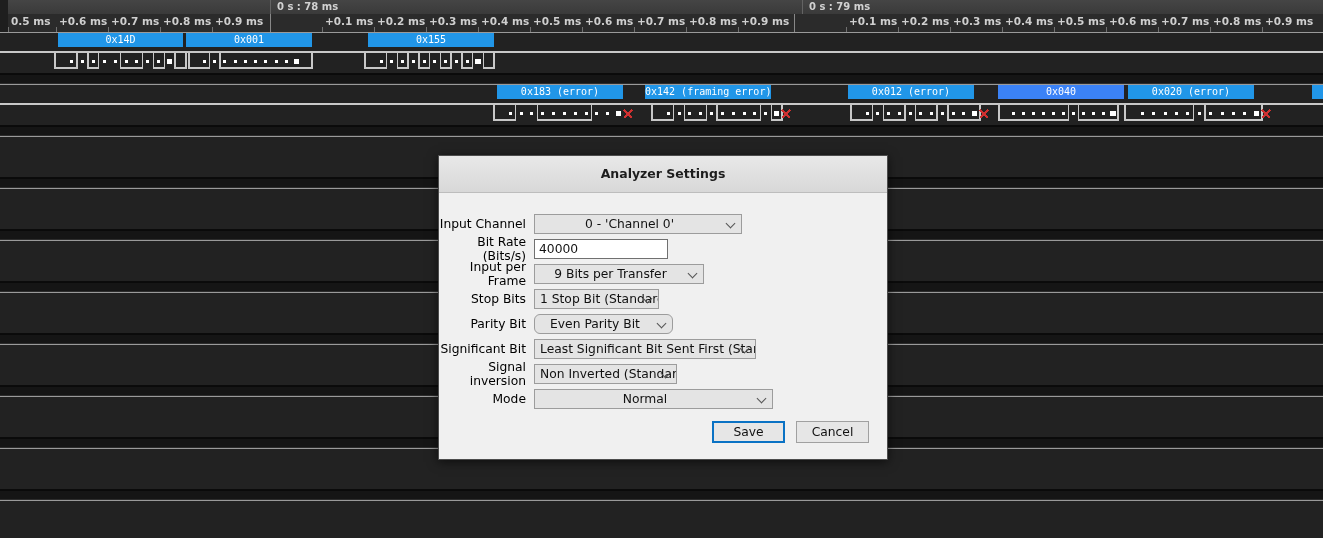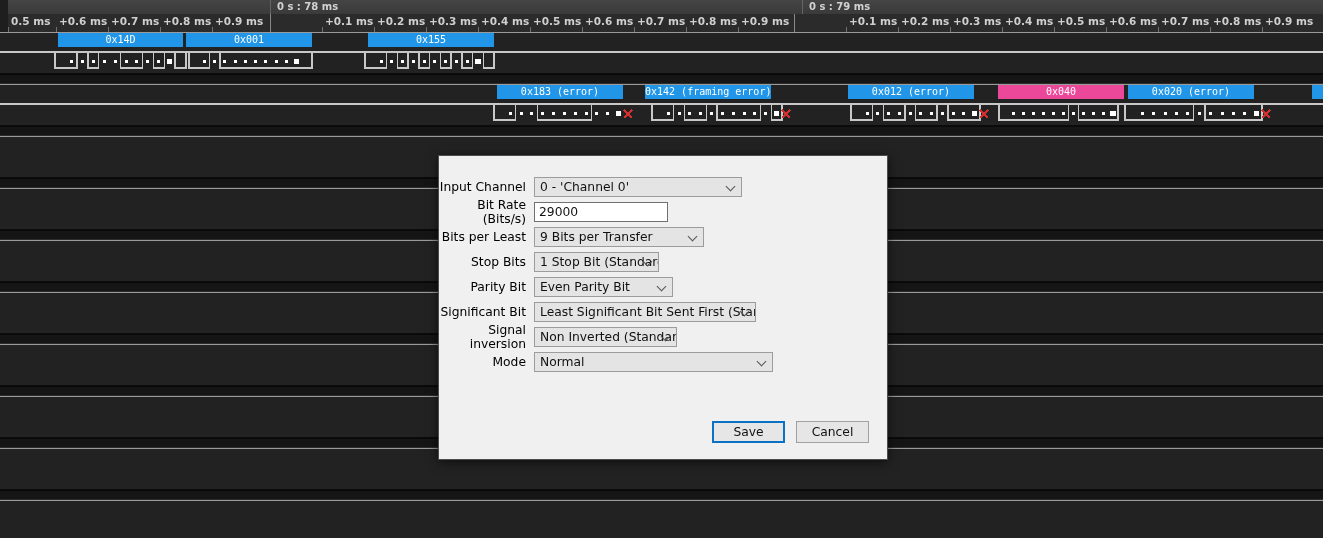--- a/index.html
+++ b/index.html
@@ -56,21 +56,21 @@
       background:linear-gradient(#e8e8e8,#d8d8d8);
       border-bottom:1px solid #bdbdbd;
       color:#1d1d1d;font-size:12.5px;font-weight:bold;}
   #dlg-body{position:relative;padding:18px 0 0 0;}
   .row{display:flex;align-items:center;height:25px;margin-bottom:0px;}
   .row .lbl{width:95px;text-align:right;padding-right:8px;color:#000000;
       font-size:12.3px;box-sizing:border-box;}
   .ctl{position:relative;height:20px;background:#e4e4e4;
       border:1px solid #9c9c9c;box-sizing:border-box;
       color:#111;font-size:12.3px;line-height:18px;padding:0 22px 0 5px;
-      white-space:nowrap;overflow:hidden;}
+      white-space:nowrap;overflow:hidden;text-align:center;}
   .ctl .chev{position:absolute;right:5px;top:4px;width:9px;height:9px;}
   .ctl .chev:before{content:"";position:absolute;left:0;top:1px;
       width:6px;height:6px;border-left:1.4px solid #555;
       border-bottom:1.4px solid #555;transform:rotate(-45deg);}
   .txt{height:20px;background:#ffffff;border:1px solid #707070;
       box-sizing:border-box;color:#111;font-size:12.3px;line-height:18px;
       padding:0 4px;}
   #dlg-buttons{position:absolute;right:18px;bottom:16px;display:flex;gap:11px;margin-top:12px;}
   .btn{height:22px;min-width:73px;padding:0 12px;background:#e6e6e6;
       border:1px solid #a0a0a0;box-sizing:border-box;color:#111;
@@ -184,21 +184,21 @@
         </svg>
       </div>
     </div>
     <div class="lane-sep" style="top: 42px;"></div>
     <div class="lane" style="top: 52px;">
       <div class="lane-bg"></div>
       <div class="labelband">
         <div class="pkt" style="left: 497px; width: 126px; background: rgb(33, 150, 232);">0x183 (error)</div>
         <div class="pkt" style="left: 645px; width: 126px; background: rgb(33, 150, 232);">0x142 (framing error)</div>
         <div class="pkt" style="left: 848px; width: 126px; background: rgb(33, 150, 232);">0x012 (error)</div>
-        <div class="pkt" style="left: 998px; width: 126px; background: #ec4899;">0x040</div>
+        <div class="pkt" style="left: 998px; width: 126px; background: #3b82f6;">0x040</div>
         <div class="pkt" style="left: 1128px; width: 126px; background: rgb(33, 150, 232);">0x020 (error)</div>
         <div class="pkt" style="left: 1312px; width: 11px; background: rgb(33, 150, 232);"></div>
       </div>
       <div class="wave">
         <svg width="1323" height="26" viewBox="0 0 1323 26" shape-rendering="crispEdges">
           <path d="M0 4 H 1323" stroke="#c8c8c8" stroke-width="1.4" fill="none"></path>
           <path d="M494 4 V 20 H 504.8 H 515.7 V 4 H 526.5 H 537.3 V 20 H 548.2 H 559.0 H 569.8 H 580.7 H 591.5 V 4 H 602.3 H 613.2 H 624.0 " stroke="#c8c8c8" stroke-width="1.4" fill="none"></path>
           <path d="M652 4 V 20 H 662.8 H 673.7 V 4 H 684.5 V 20 H 695.3 H 706.2 V 4 H 717.0 V 20 H 727.8 H 738.7 H 749.5 H 760.3 V 4 H 771.2 V 20 H 782.0 V 4 " stroke="#c8c8c8" stroke-width="1.4" fill="none"></path>
           <path d="M851 4 V 20 H 861.8 H 872.5 V 4 H 883.3 V 20 H 894.0 H 904.8 V 4 H 915.5 V 20 H 926.3 H 937.0 V 4 H 947.8 V 20 H 958.5 H 969.3 H 980.0 V 4 " stroke="#c8c8c8" stroke-width="1.4" fill="none"></path>
           <path d="M999 4 V 20 H 1008.9 H 1018.8 H 1028.8 H 1038.7 H 1048.6 H 1058.5 H 1068.4 V 4 H 1078.3 V 20 H 1088.3 H 1098.2 H 1108.1 H 1118.0 V 4 " stroke="#c8c8c8" stroke-width="1.4" fill="none"></path>
@@ -305,40 +305,41 @@
     <div class="lane" style="top: 416px;">
       <div class="lane-bg"></div>
     </div>
     <div class="lane-sep" style="top: 458px;"></div>
     <div class="lane" style="top: 468px;">
       <div class="lane-bg"></div>
     </div>
   </div>
 
 <div id="dialog">
+  <div id="dlg-title">Analyzer Settings</div>
   <div id="dlg-body">
       <div class="row">
         <div class="lbl">Input Channel</div>
         <div class="ctl" style="width: 208px;"><span>0 - 'Channel 0'</span><span class="chev"></span></div>
       </div>
       <div class="row">
         <div class="lbl">Bit Rate (Bits/s)</div>
-        <div class="txt" style="width: 134px;">29000</div>
-      </div>
-      <div class="row">
-        <div class="lbl">Bits per Least</div>
+        <div class="txt" style="width: 134px;">40000</div>
+      </div>
+      <div class="row">
+        <div class="lbl">Input per Frame</div>
         <div class="ctl" style="width: 170px;"><span>9 Bits per Transfer</span><span class="chev"></span></div>
       </div>
       <div class="row">
         <div class="lbl">Stop Bits</div>
         <div class="ctl" style="width: 125px;"><span>1 Stop Bit (Standard)</span><span class="chev"></span></div>
       </div>
       <div class="row">
         <div class="lbl">Parity Bit</div>
-        <div class="ctl" style="width: 139px;"><span>Even Parity Bit</span><span class="chev"></span></div>
+        <div class="ctl" style="width: 139px; border-radius: 6px;"><span>Even Parity Bit</span><span class="chev"></span></div>
       </div>
       <div class="row">
         <div class="lbl">Significant Bit</div>
         <div class="ctl" style="width: 222px;"><span>Least Significant Bit Sent First (Standard)</span><span class="chev"></span></div>
       </div>
       <div class="row">
         <div class="lbl">Signal inversion</div>
         <div class="ctl" style="width: 143px;"><span>Non Inverted (Standard)</span><span class="chev"></span></div>
       </div>
       <div class="row">

